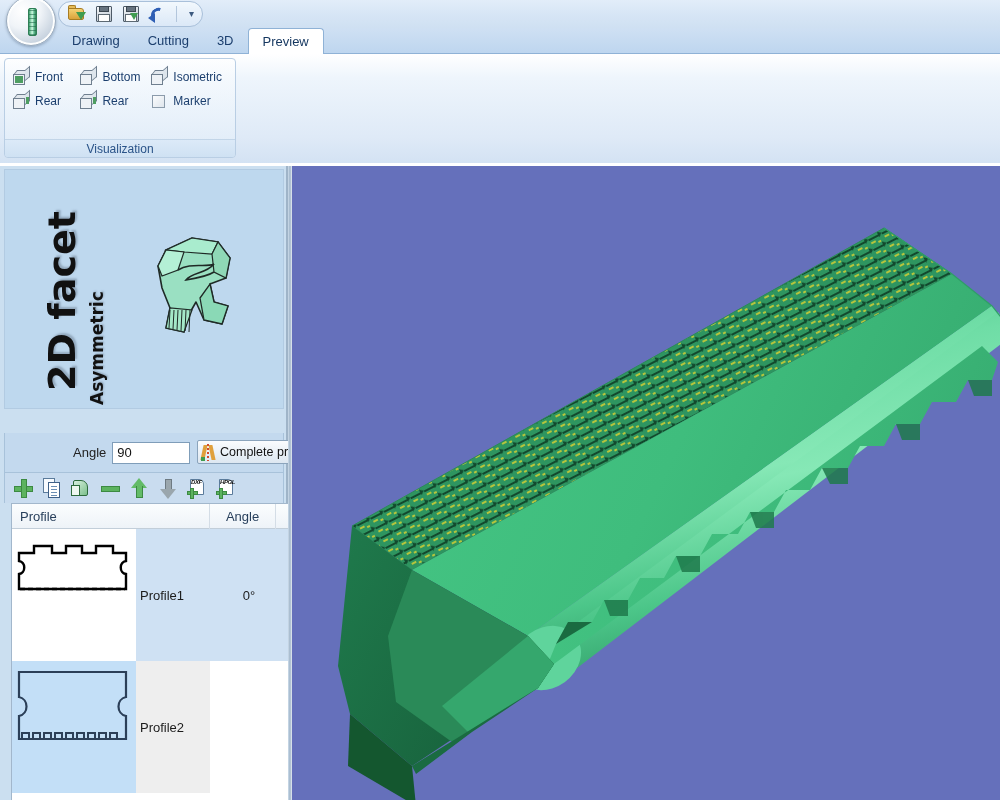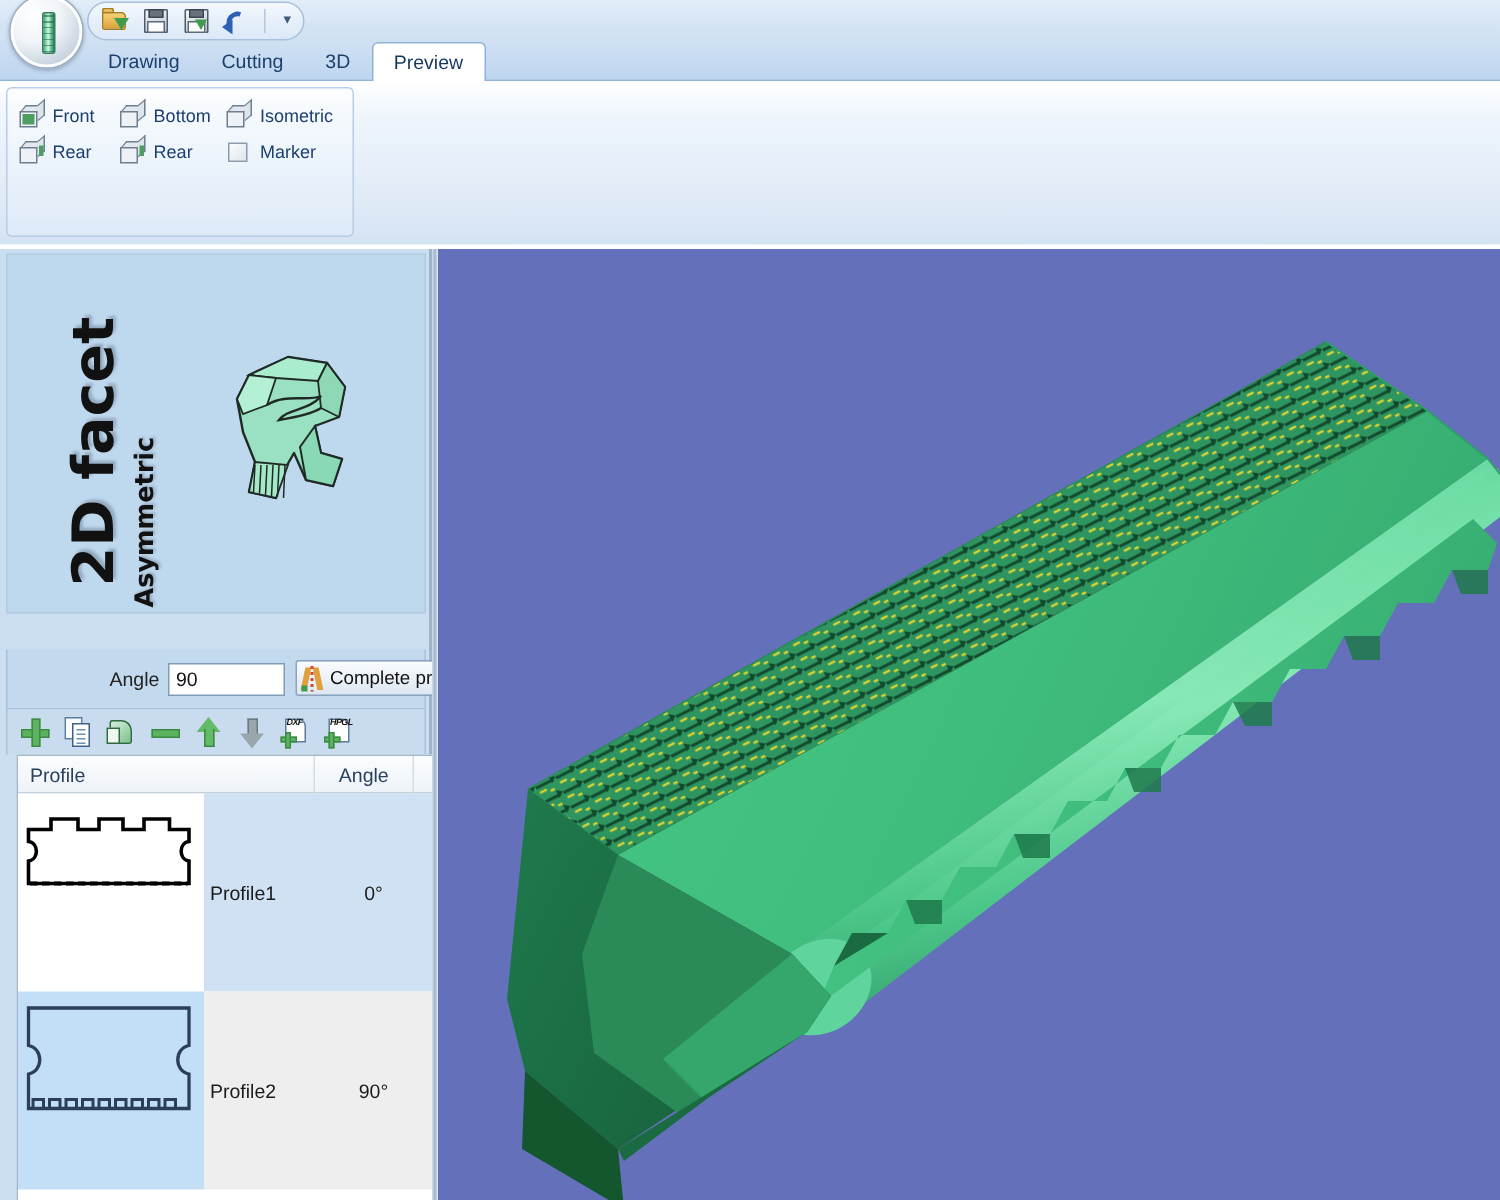--- a/index.html
+++ b/index.html
@@ -336,20 +336,21 @@
               <span class="vbtn-label">Rear</span>
             </div>
             <div class="vbtn vcol-3">
               <span class="marker-ic">
                 <i class="mk"></i>
               </span>
               <span class="vbtn-label">Marker</span>
             </div>
           </div>
         </div>
+      <div class="rgroup-title">Visualization</div>
     </div>
   </div>
   <div class="statusgap"></div>
 
   <div class="leftpanel">
 
     <div class="hero">
       <div class="hero-title">2D facet</div>
       <div class="hero-sub">Asymmetric</div>
       <svg class="hero-img" viewBox="0 0 110 120">
@@ -459,21 +460,20 @@
                 <path d="M39,70 L39,64 L46,64 L46,70"></path>
               <path d="M50,70 L50,64 L57,64 L57,70"></path>
                 <path d="M61,70 L61,64 L68,64 L68,70"></path>
               <path d="M72,70 L72,64 L79,64 L79,70"></path>
                 <path d="M83,70 L83,64 L90,64 L90,70"></path>
               <path d="M94,70 L94,64 L101,64 L101,70"></path>
             </g>
           </svg>
         </div>
         <div class="name-cell">Profile2</div>
-        <div class="angle-cell">90°</div>
       </div>
     </div>
   </div>
 
   <div class="vp-sep"></div>
 
   <div class="viewport">
     <svg class="model" viewBox="0 0 708 634">
       <defs>
         <linearGradient id="gTop" x1="0" y1="0" x2="0.4" y2="1">

